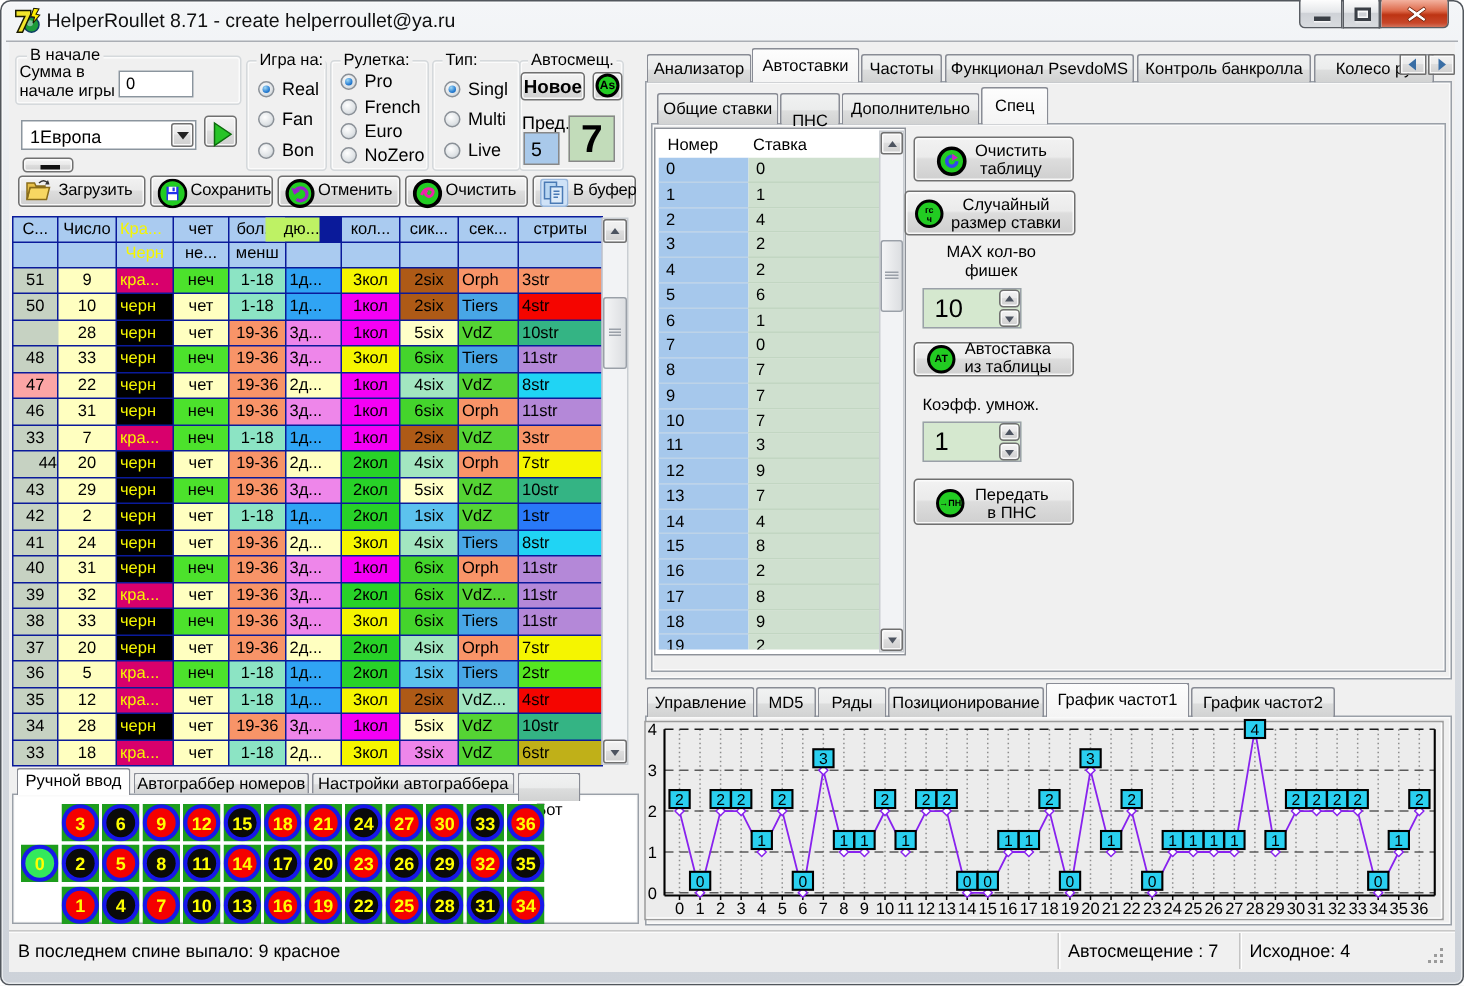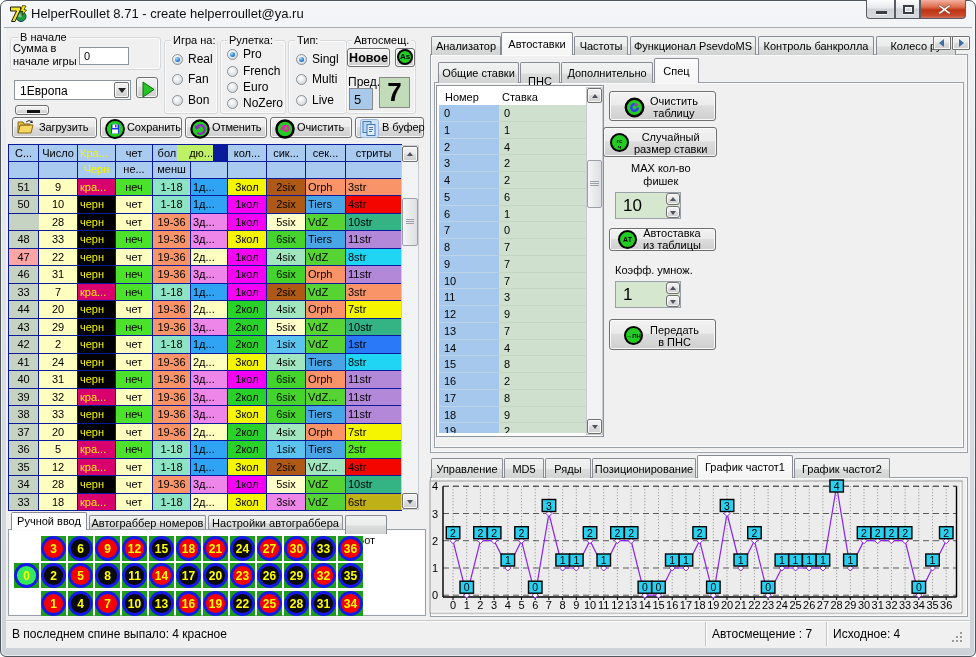--- a/index.html
+++ b/index.html
@@ -250,21 +250,21 @@
 <div class="abs" style="left:9px;top:283.5px;width:29px;height:16.5px;background:#c6d2c2;color:#000;text-align:center;overflow:hidden;white-space:nowrap;line-height:16.5px;">33</div>
 <div class="abs" style="left:39px;top:283.5px;width:38px;height:16.5px;background:#ffffc0;color:#000;text-align:center;overflow:hidden;white-space:nowrap;line-height:16.5px;">7</div>
 <div class="abs" style="left:78px;top:283.5px;width:37px;height:16.5px;background:#d8006c;color:#f5f500;padding-left:2px;overflow:hidden;white-space:nowrap;line-height:16.5px;">кра...</div>
 <div class="abs" style="left:116px;top:283.5px;width:36px;height:16.5px;background:#4ce22c;color:#000;text-align:center;overflow:hidden;white-space:nowrap;line-height:16.5px;">неч</div>
 <div class="abs" style="left:153px;top:283.5px;width:37px;height:16.5px;background:#8ce4c4;color:#000;text-align:center;overflow:hidden;white-space:nowrap;line-height:16.5px;">1-18</div>
 <div class="abs" style="left:191px;top:283.5px;width:36px;height:16.5px;background:#30a4f4;color:#000;padding-left:2px;overflow:hidden;white-space:nowrap;line-height:16.5px;">1д...</div>
 <div class="abs" style="left:228px;top:283.5px;width:38px;height:16.5px;background:#f500f5;color:#000;text-align:center;overflow:hidden;white-space:nowrap;line-height:16.5px;">1кол</div>
 <div class="abs" style="left:267px;top:283.5px;width:38px;height:16.5px;background:#ae5a16;color:#000;text-align:center;overflow:hidden;white-space:nowrap;line-height:16.5px;">2six</div>
 <div class="abs" style="left:306px;top:283.5px;width:39px;height:16.5px;background:#55d434;color:#000;padding-left:2px;overflow:hidden;white-space:nowrap;line-height:16.5px;">VdZ</div>
 <div class="abs" style="left:346px;top:283.5px;width:55px;height:16.5px;background:#f89468;color:#000;padding-left:2px;overflow:hidden;white-space:nowrap;line-height:16.5px;">3str</div>
-<div class="abs" style="left:9px;top:301.0px;width:29px;height:16.5px;background:#c6d2c2;color:#000;text-align:center;overflow:hidden;white-space:nowrap;line-height:16.5px;">44</div>
+<div class="abs" style="left:9px;top:301.0px;width:29px;height:16.5px;background:#c6d2c2;color:#000;text-align:right;overflow:hidden;white-space:nowrap;line-height:16.5px;">44</div>
 <div class="abs" style="left:39px;top:301.0px;width:38px;height:16.5px;background:#ffffc0;color:#000;text-align:center;overflow:hidden;white-space:nowrap;line-height:16.5px;">20</div>
 <div class="abs" style="left:78px;top:301.0px;width:37px;height:16.5px;background:#000000;color:#f5f500;padding-left:2px;overflow:hidden;white-space:nowrap;line-height:16.5px;">черн</div>
 <div class="abs" style="left:116px;top:301.0px;width:36px;height:16.5px;background:#ffffc0;color:#000;text-align:center;overflow:hidden;white-space:nowrap;line-height:16.5px;">чет</div>
 <div class="abs" style="left:153px;top:301.0px;width:37px;height:16.5px;background:#f89468;color:#000;text-align:center;overflow:hidden;white-space:nowrap;line-height:16.5px;">19-36</div>
 <div class="abs" style="left:191px;top:301.0px;width:36px;height:16.5px;background:#ffffc0;color:#000;padding-left:2px;overflow:hidden;white-space:nowrap;line-height:16.5px;">2д...</div>
 <div class="abs" style="left:228px;top:301.0px;width:38px;height:16.5px;background:#28d228;color:#000;text-align:center;overflow:hidden;white-space:nowrap;line-height:16.5px;">2кол</div>
 <div class="abs" style="left:267px;top:301.0px;width:38px;height:16.5px;background:#a2e6c0;color:#000;text-align:center;overflow:hidden;white-space:nowrap;line-height:16.5px;">4six</div>
 <div class="abs" style="left:306px;top:301.0px;width:39px;height:16.5px;background:#f89468;color:#000;padding-left:2px;overflow:hidden;white-space:nowrap;line-height:16.5px;">Orph</div>
 <div class="abs" style="left:346px;top:301.0px;width:55px;height:16.5px;background:#f5f500;color:#000;padding-left:2px;overflow:hidden;white-space:nowrap;line-height:16.5px;">7str</div>
 <div class="abs" style="left:9px;top:318.5px;width:29px;height:16.5px;background:#c6d2c2;color:#000;text-align:center;overflow:hidden;white-space:nowrap;line-height:16.5px;">43</div>
@@ -611,21 +611,21 @@
     <text x="12.5" y="17" font-size="12" font-weight="bold" fill="#ffff00" text-anchor="middle" font-family="Liberation Sans">31</text>
   </svg>
 <svg class="abs" style="left:337.6px;top:590.6px" width="25" height="25" viewBox="0 0 25 25">
     <rect x="0" y="0" width="25" height="25" fill="#1d9c1d"></rect>
     <circle cx="12.5" cy="12.5" r="12.4" fill="#1717e8"></circle>
     <circle cx="12.5" cy="12.5" r="9.6" fill="#f50000"></circle>
     <text x="12.5" y="17" font-size="12" font-weight="bold" fill="#ffff00" text-anchor="middle" font-family="Liberation Sans">34</text>
   </svg>
 
 <div class="abs" style="left:6px;top:620px;width:964px;height:28px;background:#f0f0f0;border-top:1px solid #c8c8c8;box-shadow:inset 0 1px 0 #fbfbfb;"></div>
-<div class="abs" style="left:12px;top:627px;font-size:12px;">В последнем спине выпало: 4 красное</div>
+<div class="abs" style="left:12px;top:627px;font-size:12px;">В последнем спине выпало: 9 красное</div>
 <div class="abs" style="left:705px;top:622px;width:1px;height:24px;background:#c4c4c4;box-shadow:1px 0 0 #fff;"></div>
 <div class="abs" style="left:826px;top:622px;width:1px;height:24px;background:#c4c4c4;box-shadow:1px 0 0 #fff;"></div>
 <div class="abs" style="left:712px;top:627px;font-size:12px;">Автосмещение : 7</div>
 <div class="abs" style="left:833px;top:627px;font-size:12px;">Исходное: 4</div>
 <svg class="abs" style="left:950px;top:630px" width="14" height="14">
     <g fill="#9b9b9b">
       <rect x="10" y="10" width="2" height="2"></rect>
       <rect x="10" y="6" width="2" height="2"></rect>
       <rect x="10" y="2" width="2" height="2"></rect>
       <rect x="6" y="10" width="2" height="2"></rect>

